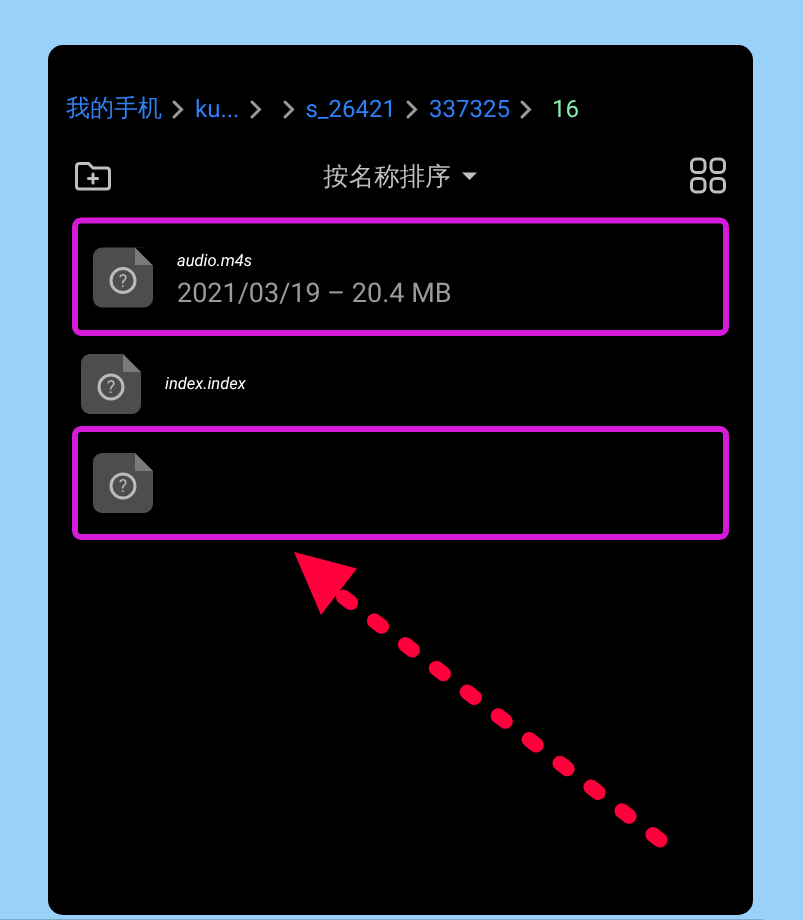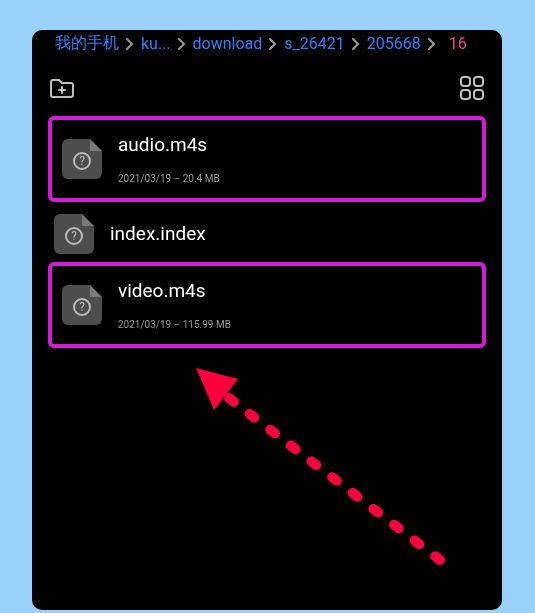--- a/index.html
+++ b/index.html
@@ -24,37 +24,36 @@
     background: #000;
     border-radius: 10px;
     color: #ddd;
     overflow: hidden;
   }
 
   
   .crumbs {
     display: flex;
     align-items: center;
-    padding: 3px 12px 6px 12px;
+    padding: 32px 12px 6px 12px;
     font-size: 16px;
     white-space: nowrap;
     overflow: hidden;
-    margin-left: 11px;
   }
   .crumbs .crumb {
     color: #2f81f7;
     cursor: pointer;
   }
   .crumbs .chev {
     color: #a0a0a0;
     margin: 0 6px;
     display: inline-flex;
   }
   .crumbs .current {
-    color: #ec4899;
+    color: #86efac;
     margin-left: 6px;
   }
 
   
   .toolbar {
     display: flex;
     align-items: center;
     justify-content: space-between;
     padding: 14px 14px 6px 14px;
   }
@@ -120,27 +119,28 @@
     width: 14px; height: 14px;
     border: 2px solid #bbb;
     border-radius: 50%;
     color: #bbb;
     font-size: 12px;
     line-height: 14px;
     text-align: center;
   }
   .file-info .name {
     color: #fff;
-    font-size: 19px;
+    font-size: 11px;
     line-height: 22px;
+    font-style: italic;
   }
   .file-info .meta {
     color: #9a9a9a;
-    font-size: 10px;
-    margin-top: 17px;
+    font-size: 18px;
+    margin-top: 0;
   }
 
   
   .arrow {
     position: absolute;
     pointer-events: none;
   }
 </style>
 </head>
 <body>
@@ -154,50 +154,57 @@
         <svg width="10" height="14" viewBox="0 0 10 14">
             <path d="M2 2 L7 7 L2 12" stroke="#9a9a9a" stroke-width="2" fill="none" stroke-linecap="round"></path>
           </svg>
       </span>
       <span class="crumb">ku...</span>
       <span class="chev">
         <svg width="10" height="14" viewBox="0 0 10 14">
             <path d="M2 2 L7 7 L2 12" stroke="#9a9a9a" stroke-width="2" fill="none" stroke-linecap="round"></path>
           </svg>
       </span>
-      <span class="crumb">download</span>
       <span class="chev">
         <svg width="10" height="14" viewBox="0 0 10 14">
             <path d="M2 2 L7 7 L2 12" stroke="#9a9a9a" stroke-width="2" fill="none" stroke-linecap="round"></path>
           </svg>
       </span>
       <span class="crumb">s_26421</span>
       <span class="chev">
         <svg width="10" height="14" viewBox="0 0 10 14">
             <path d="M2 2 L7 7 L2 12" stroke="#9a9a9a" stroke-width="2" fill="none" stroke-linecap="round"></path>
           </svg>
       </span>
-      <span class="crumb">205668</span>
+      <span class="crumb">337325</span>
       <span class="chev">
         <svg width="10" height="14" viewBox="0 0 10 14">
             <path d="M2 2 L7 7 L2 12" stroke="#9a9a9a" stroke-width="2" fill="none" stroke-linecap="round"></path>
           </svg>
       </span>
       <span class="current">16</span>
     </div>
 
     <div class="toolbar">
       <div class="icon-btn new-folder">
         <svg width="28" height="24" viewBox="0 0 28 24" fill="none">
           <path d="M3 7 L3 19 Q3 21 5 21 L23 21 Q25 21 25 19 L25 9 Q25 7 23 7 L14 7 L11 4 L5 4 Q3 4 3 6 Z" stroke="#bfbfbf" stroke-width="2"></path>
           <line x1="14" y1="11" x2="14" y2="17" stroke="#bfbfbf" stroke-width="2" stroke-linecap="round"></line>
           <line x1="11" y1="14" x2="17" y2="14" stroke="#bfbfbf" stroke-width="2" stroke-linecap="round"></line>
         </svg>
       </div>
 
+      <div class="sort">
+        <span>按名称排序</span>
+        <span class="caret">
+          <svg width="12" height="8" viewBox="0 0 12 8">
+              <path d="M1 1 L6 6 L11 1" fill="#bfbfbf"></path>
+            </svg>
+        </span>
+      </div>
 
       <div class="icon-btn grid-view">
         <svg width="26" height="26" viewBox="0 0 26 26" fill="none">
           <rect x="2" y="2" width="9" height="9" rx="3" stroke-width="2"></rect>
           <rect x="15" y="2" width="9" height="9" rx="3" stroke-width="2"></rect>
           <rect x="2" y="15" width="9" height="9" rx="3" stroke-width="2"></rect>
           <rect x="15" y="15" width="9" height="9" rx="3" stroke-width="2"></rect>
         </svg>
       </div>
     </div>
@@ -222,24 +229,20 @@
             <div class="file-info">
               <div class="name">index.index</div>
             </div>
           </div>
         </div>
         <div class="file-box">
           <div class="file-row">
             <div class="thumb">
               <div class="q">?</div>
             </div>
-            <div class="file-info">
-              <div class="name">video.m4s</div>
-              <div class="meta">2021/03/19 – 115.99 MB</div>
-            </div>
           </div>
         </div>
       </div>
 
   </div>
 
   <svg class="arrow" width="535" height="613" viewBox="0 0 535 613" style="left:0;top:0;">
     <line x1="440" y1="560" x2="225" y2="395" stroke="#ff003c" stroke-width="10" stroke-linecap="round" stroke-dasharray="6 20"></line>
     <polygon points="196,368 238,379 214,410" fill="#ff003c"></polygon>
   </svg>

